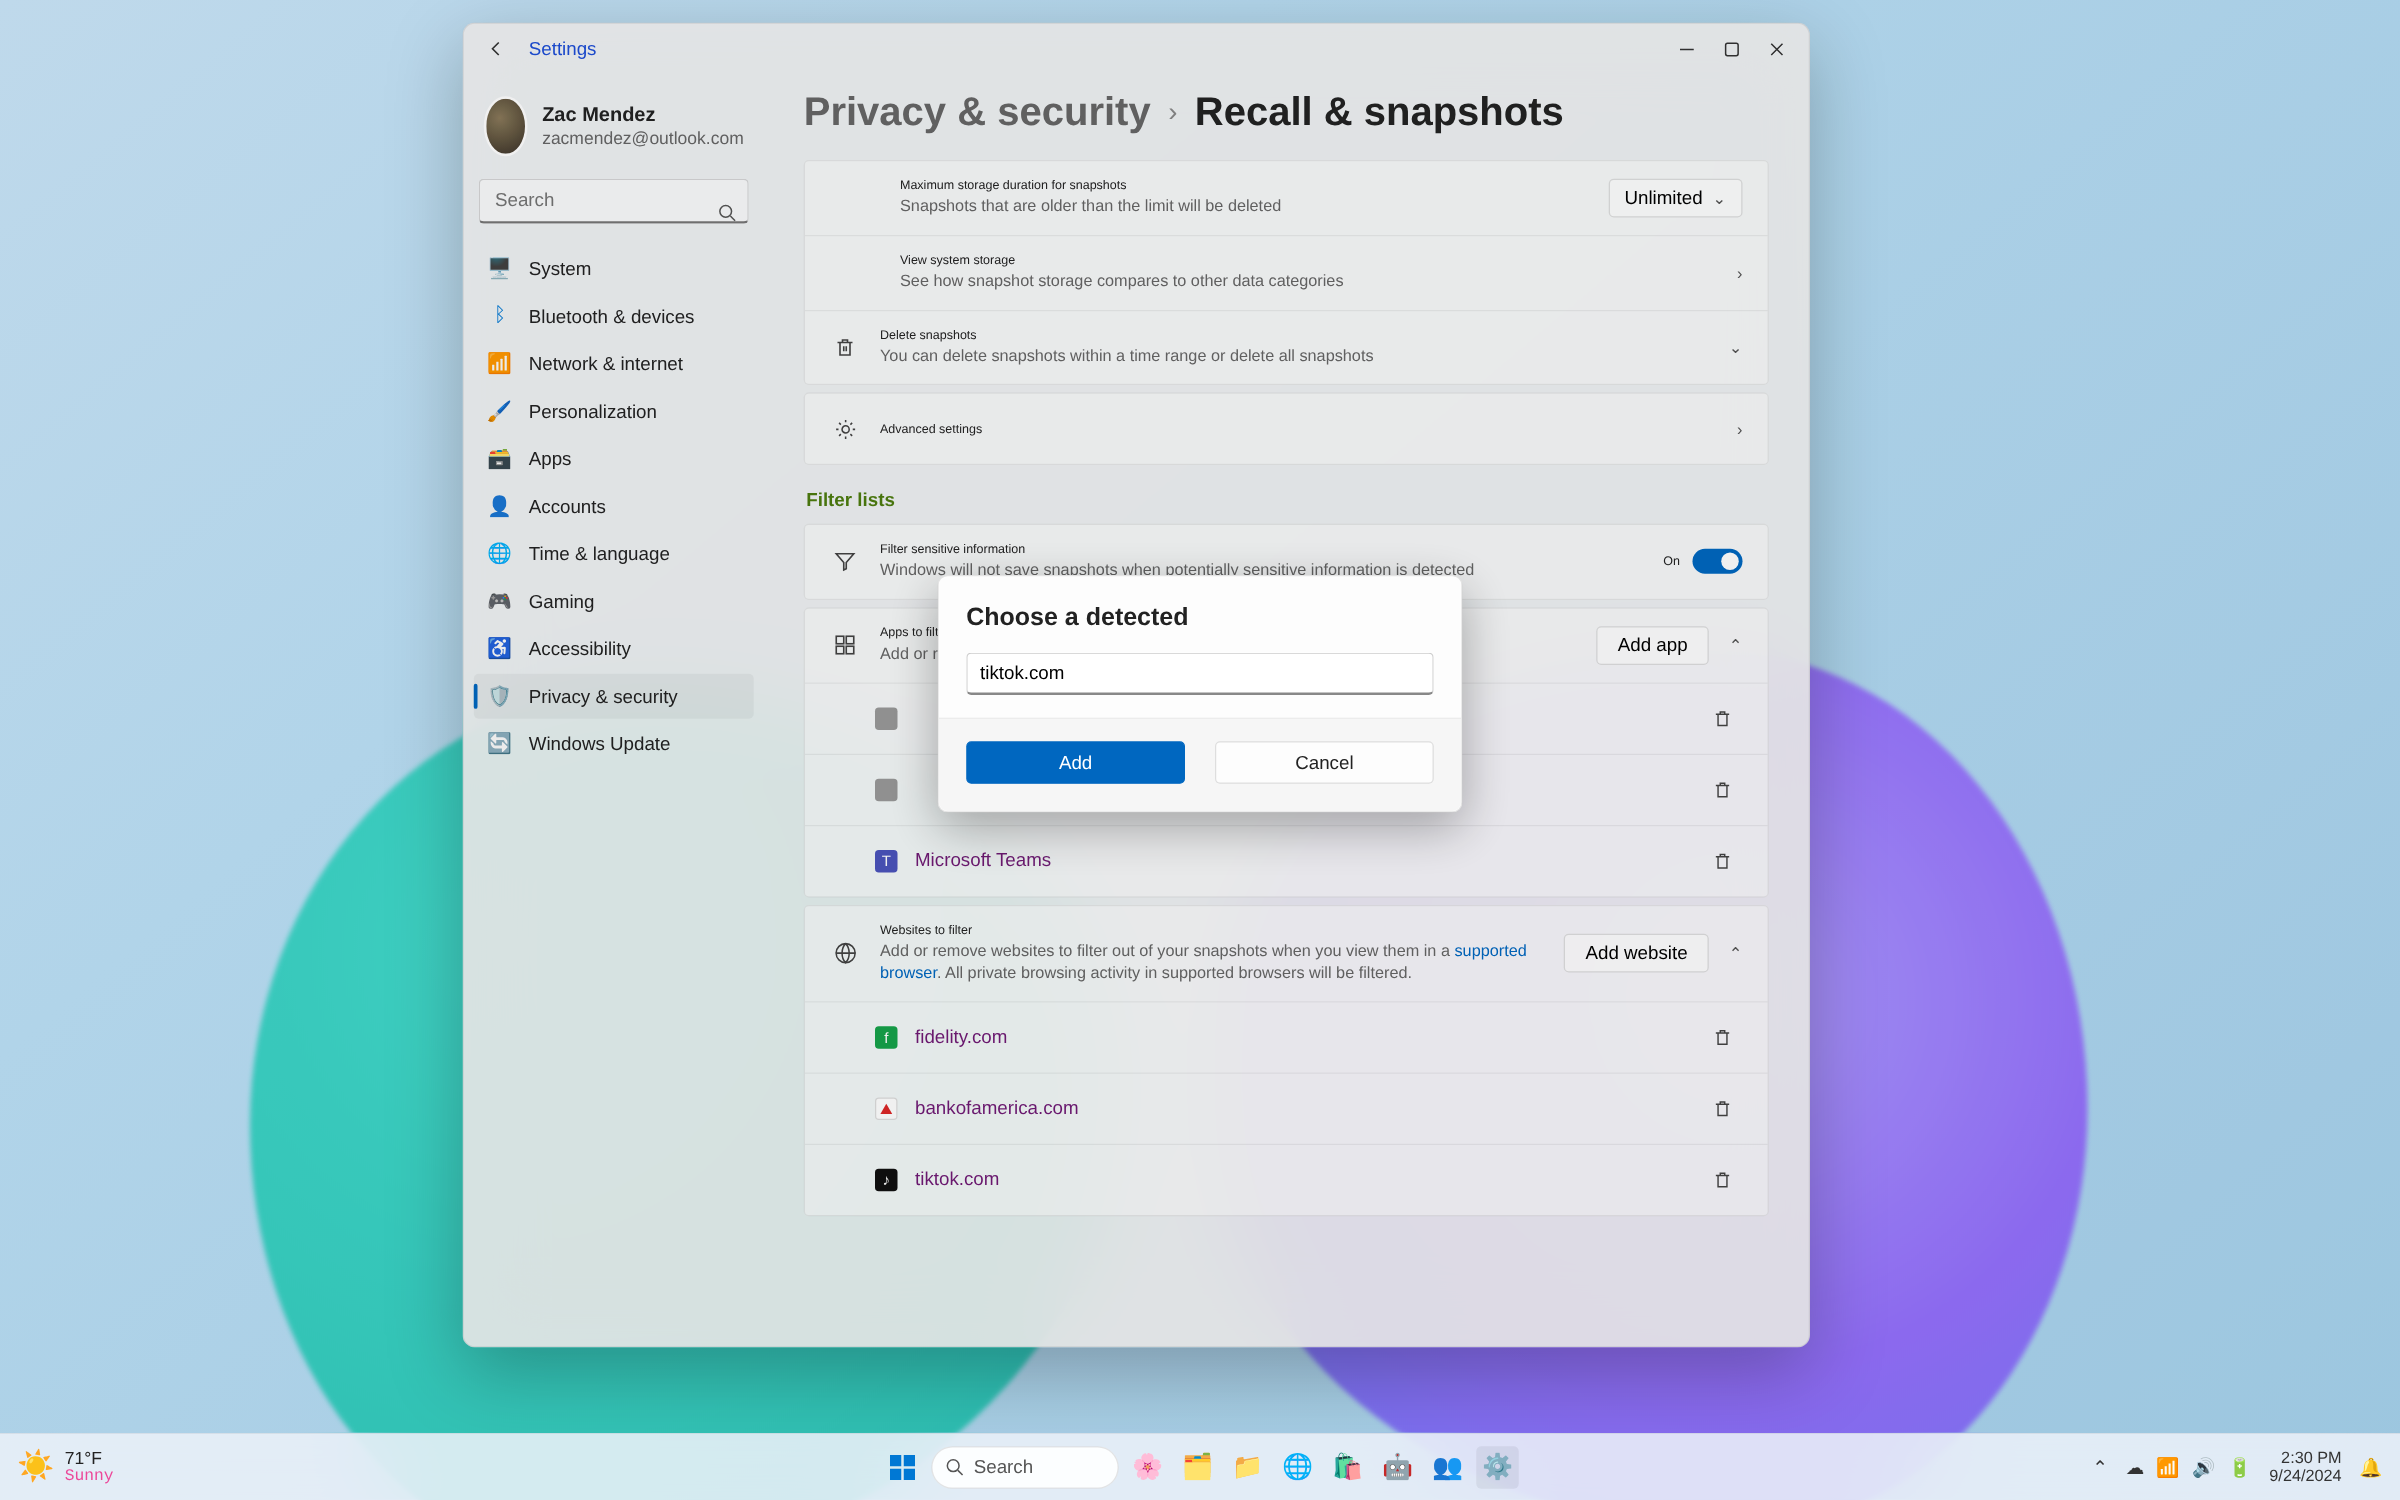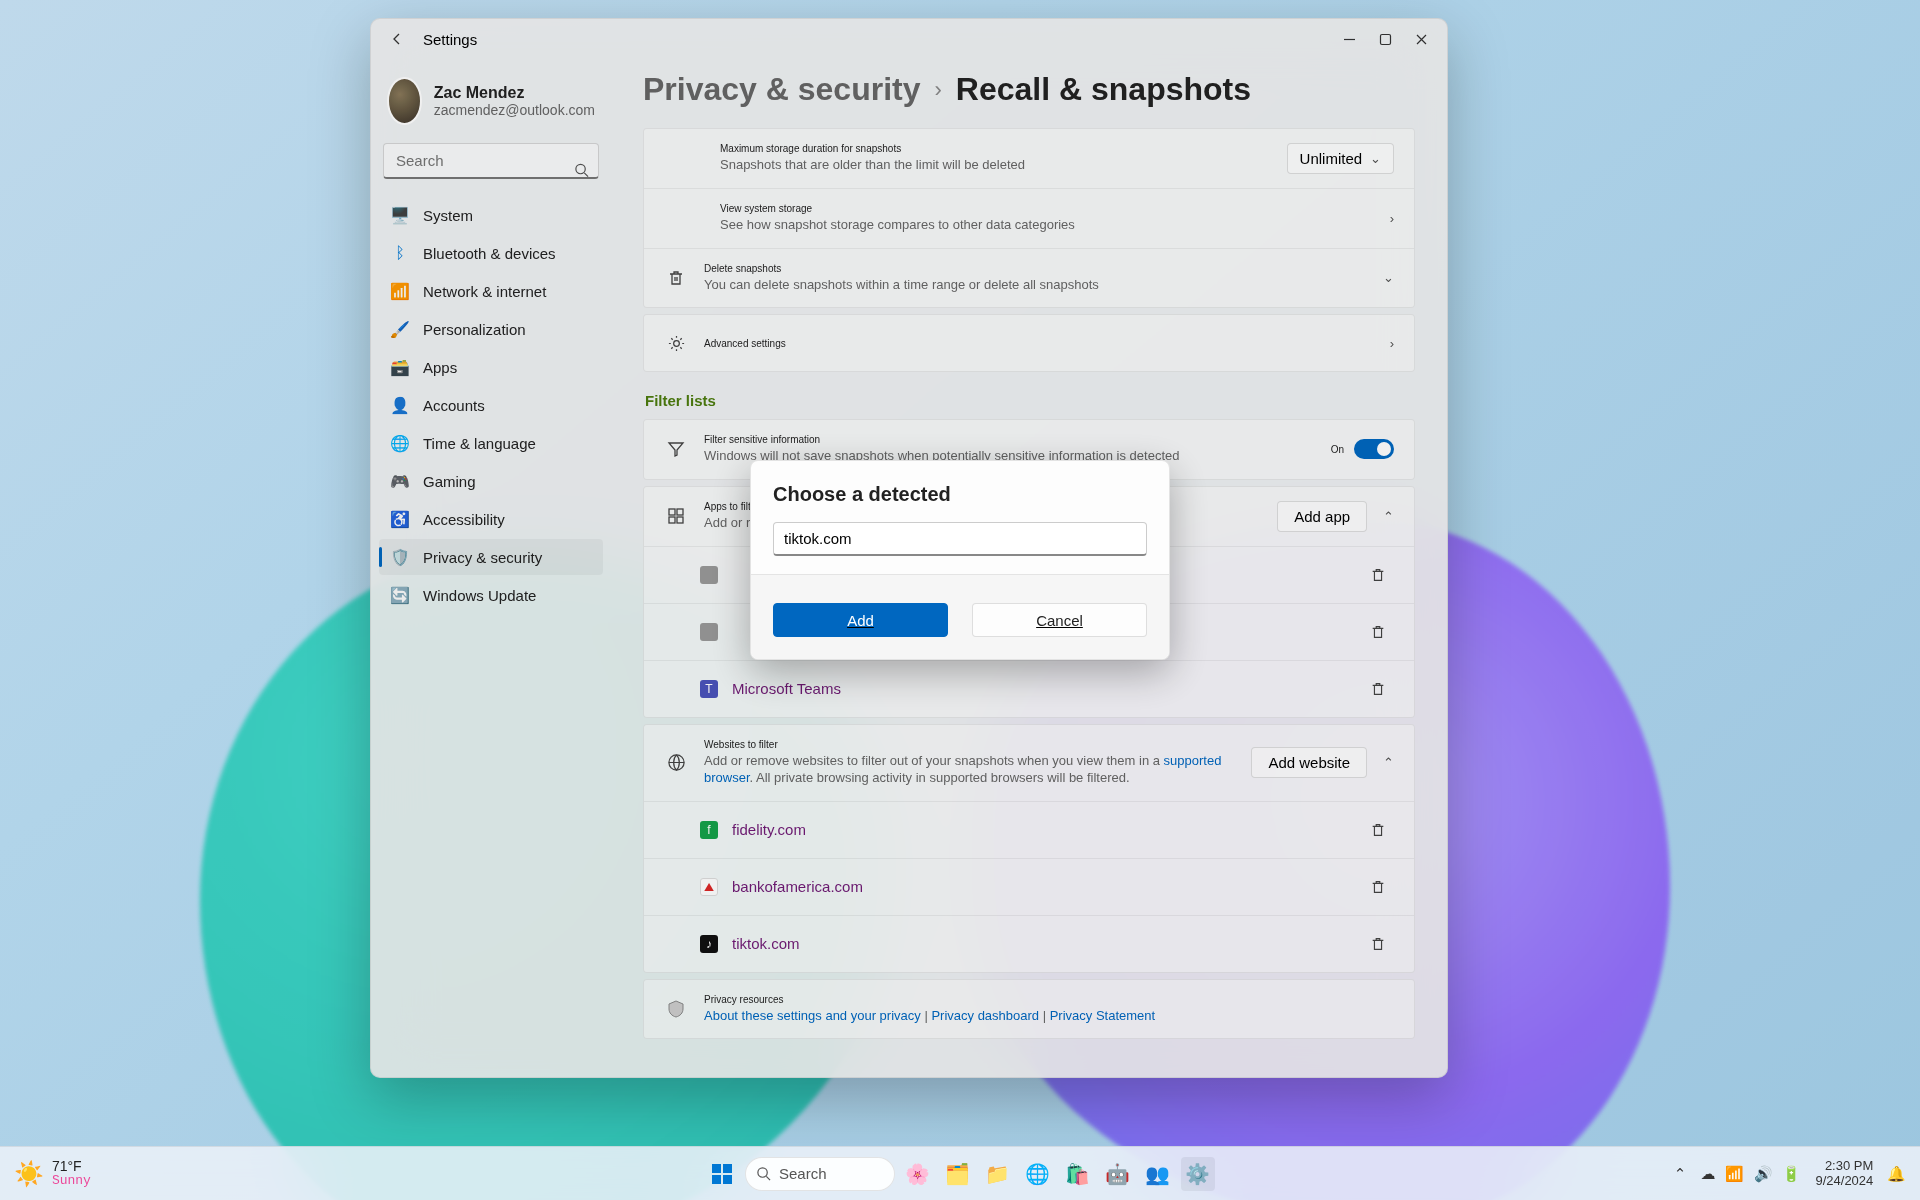--- a/index.html
+++ b/index.html
@@ -4,21 +4,21 @@
 <style>
 * { margin: 0; padding: 0; box-sizing: border-box; font-family: 'Segoe UI', sans-serif; }
 body { width: 1920px; height: 1200px; overflow: hidden; position: relative; background: linear-gradient(140deg, #c3def0 0%, #b5d9ee 30%, #a0cae4 100%); }
 .desktop-bg { position: absolute; inset: 0; overflow: hidden; }
 .blob1 { position: absolute; width: 700px; height: 700px; left: 200px; top: 550px; background: radial-gradient(circle at 30% 30%, #2dd4bf, #14b8a6); border-radius: 45% 55% 60% 40% / 50% 45% 55% 50%; filter: blur(2px); opacity: 0.85; }
 .blob2 { position: absolute; width: 700px; height: 700px; right: 250px; top: 520px; background: radial-gradient(circle at 60% 40%, #a78bfa, #8b5cf6, #6366f1); border-radius: 55% 45% 40% 60% / 45% 55% 50% 50%; filter: blur(2px); opacity: 0.85; }
 
 .window { position: absolute; left: 370px; top: 18px; width: 1078px; height: 1060px; background: rgba(243,243,243,0.92); backdrop-filter: blur(30px); border-radius: 10px; border: 1px solid rgba(0,0,0,0.08); box-shadow: 0 20px 60px rgba(0,0,0,0.25); display: flex; flex-direction: column; }
 .titlebar { height: 40px; display: flex; align-items: center; padding: 0 8px; }
 .back-btn { width: 36px; height: 36px; display: flex; align-items: center; justify-content: center; border-radius: 4px; cursor: pointer; color: #333; }
-.titlebar-title { font-size: 15px; color: #000000; margin-left: 8px; text-align: center; }
+.titlebar-title { font-size: 15px; color: #1d4ed8; margin-left: 8px; text-align: center; }
 .win-controls { margin-left: auto; display: flex; }
 .win-btn { width: 36px; height: 36px; display: flex; align-items: center; justify-content: center; font-size: 13px; color: #333; cursor: pointer; }
 .win-btn svg { width: 13px; height: 13px; stroke: #333; fill: none; stroke-width: 1.2; }
 
 .window-body { flex: 1; display: flex; overflow: hidden; }
 .sidebar { width: 240px; padding: 8px 8px 8px 8px; display: flex; flex-direction: column; }
 .profile { display: flex; align-items: center; gap: 12px; padding: 10px 8px 18px 8px; }
 .avatar { width: 48px; height: 48px; border-radius: 50%; background: radial-gradient(circle at 35% 35%, #8a7a5a, #3a3228); border: 2px solid #fff; }
 .profile-name { font-size: 16px; font-weight: 600; color: #222; }
 .profile-email { font-size: 14px; color: #666; }
@@ -71,21 +71,21 @@
 .task-search { display: flex; align-items: center; gap: 8px; background: rgba(255,255,255,0.9); border: 1px solid rgba(0,0,0,0.1); border-radius: 18px; height: 34px; padding: 0 14px 0 10px; width: 150px; font-size: 15px; color: #555; }
 .systray { margin-left: auto; display: flex; align-items: center; gap: 14px; color: #333; font-size: 15px; }
 .tray-icons { display: flex; align-items: center; gap: 10px; }
 .tray-time { display: flex; flex-direction: column; align-items: flex-end; line-height: 1.15; font-size: 13px; }
 
 .modal-backdrop { position: absolute; inset: 0; background: rgba(0,0,0,0.02); display: flex; align-items: flex-start; justify-content: center; padding-top: 460px; pointer-events: none; }
 .modal { width: 420px; background: #fdfdfd; border-radius: 8px; box-shadow: 0 12px 40px rgba(0,0,0,0.3); border: 1px solid rgba(0,0,0,0.1); pointer-events: auto; }
 .modal-top { padding: 22px 22px 18px 22px; }
 .modal-title { font-size: 20px; font-weight: 600; color: #222; margin-bottom: 16px; }
 .modal-input { width: 100%; height: 34px; border: 1px solid rgba(0,0,0,0.2); border-bottom: 2px solid #888; border-radius: 4px; padding: 0 10px; font-size: 15px; outline: none; }
-.modal-buttons { display: flex; gap: 24px; padding: 28px 22px 22px 22px; border-top: 1px solid rgba(0,0,0,0.07); background: #f6f6f6; border-radius: 0 0 8px 8px; text-decoration: underline; }
+.modal-buttons { display: flex; gap: 24px; padding: 18px 22px 22px 22px; border-top: 1px solid rgba(0,0,0,0.07); background: #f6f6f6; border-radius: 0 0 8px 8px; }
 .modal-btn { flex: 1; height: 34px; border-radius: 4px; font-size: 15px; cursor: pointer; border: 1px solid rgba(0,0,0,0.12); }
 .modal-btn.primary { background: #0067c0; color: #fff; border-color: #0067c0; }
 .modal-btn.secondary { background: #fdfdfd; color: #222; }
 
 .dim { filter: brightness(0.96); }
 svg { display: block; }
 </style>
 </head>
 <body>
 
@@ -348,33 +348,20 @@
           <div class="li-icon" style="background:#111">♪</div>
           <div class="li-text">tiktok.com</div>
           <div class="icon-btn">
               <svg width="16" height="16" viewBox="0 0 18 18" stroke="#444" fill="none" stroke-width="1.3">
                 <path d="M3 5 H15 M7 5 V3 H11 V5 M5 5 V15 H13 V5"></path>
               </svg>
             </div>
         </div>
       </div>
 
-      <div class="card">
-        <div class="card-row">
-          <div class="row-icon">
-            <svg width="20" height="20" viewBox="0 0 20 20" stroke="#888" fill="#ccc" stroke-width="1">
-                <path d="M10 2 L17 5 V10 C17 14 14 17 10 18 C6 17 3 14 3 10 V5 Z"></path>
-              </svg>
-          </div>
-          <div class="row-text">
-            <div class="row-title">Privacy resources</div>
-            <div class="row-sub"><a href="#">About these settings and your privacy</a> | <a href="#">Privacy dashboard</a> | <a href="#">Privacy Statement</a></div>
-          </div>
-        </div>
-      </div>
     </div>
   </div>
 </div>
 
 <div class="modal-backdrop">
   <div class="modal">
     <div class="modal-top">
       <div class="modal-title">Choose a detected</div>
       <input class="modal-input" value="tiktok.com" style="">
     </div>

